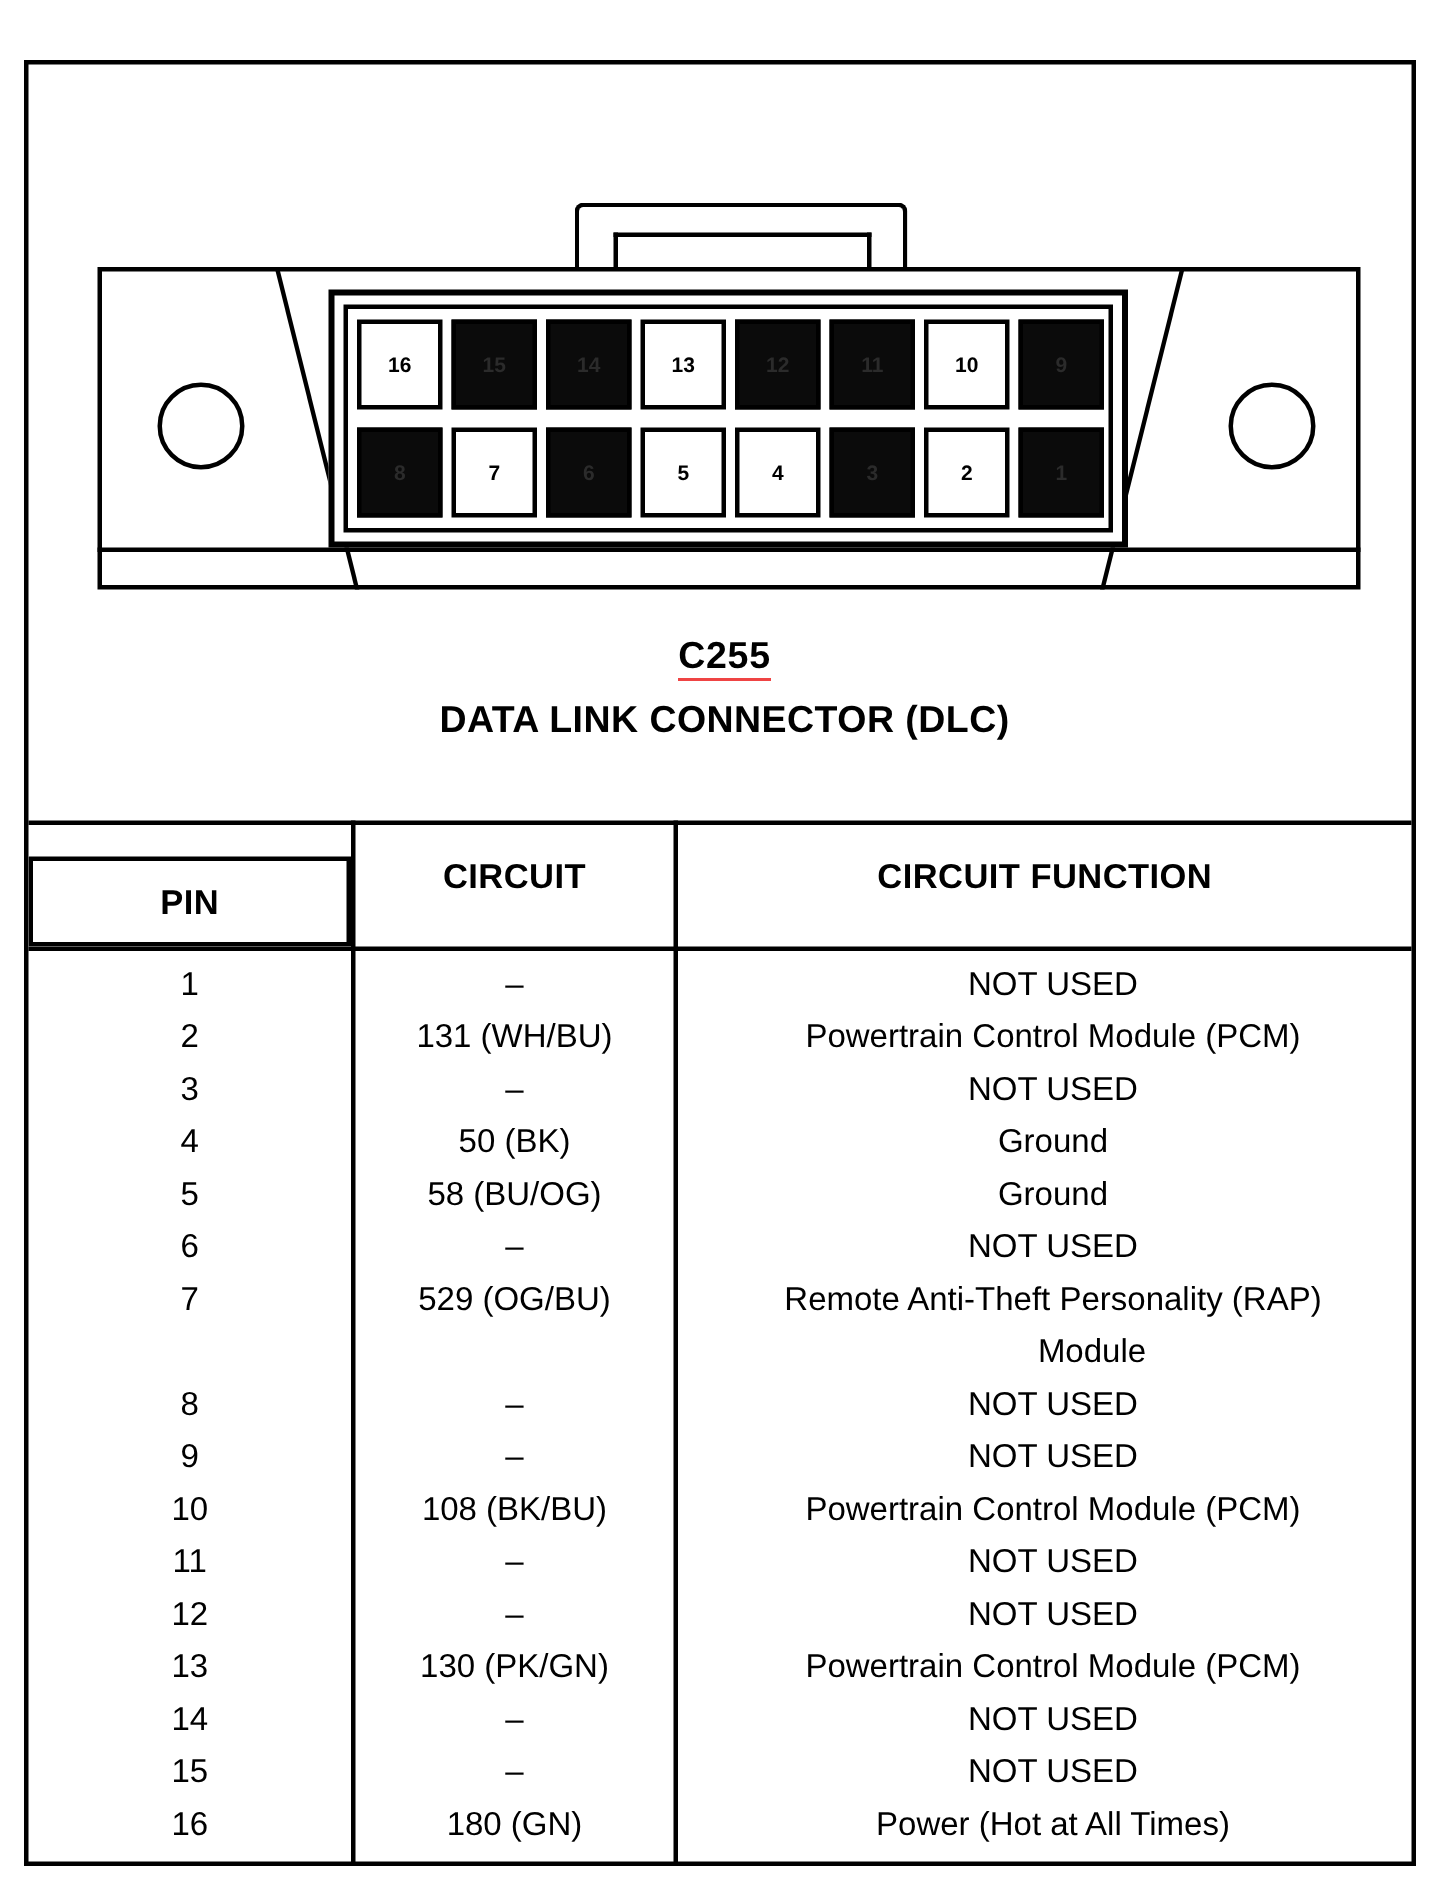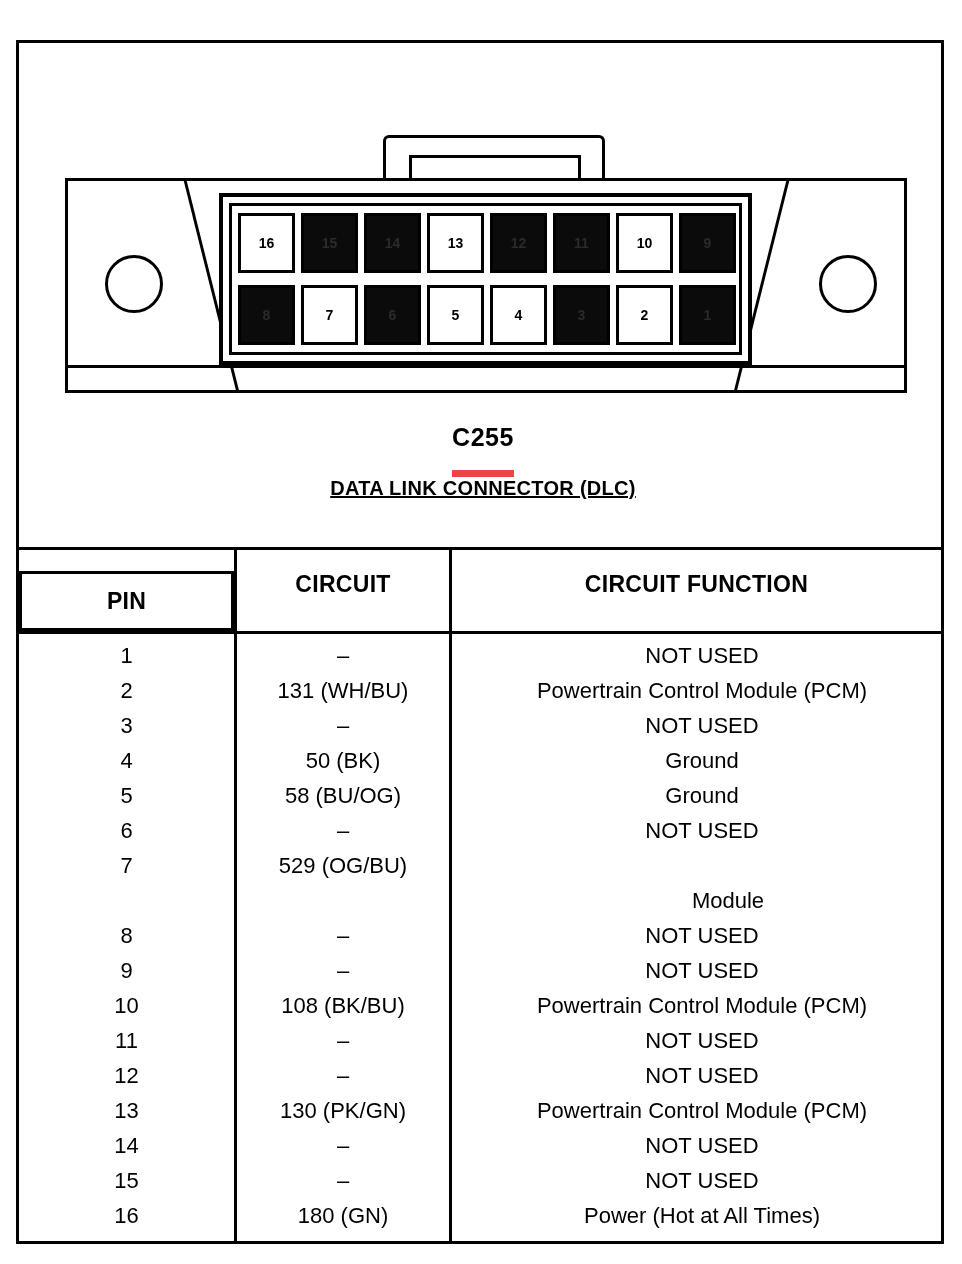--- a/index.html
+++ b/index.html
@@ -178,29 +178,28 @@
     left: 0;
     top: 380px;
     width: 928px;
     text-align: center;
   }
   .caption-code {
     font-size: 25px;
     font-weight: bold;
     letter-spacing: 0.5px;
     display: inline-block;
-    border-bottom: 7px solid #ef4444;
-    padding-bottom: 18px;
+    border-bottom: 2px solid #ef4444;
+    padding-bottom: 0;
   }
   .caption-title {
-    margin-top: 0;
-    font-size: 20px;
+    margin-top: 12px;
+    font-size: 25px;
     font-weight: bold;
     letter-spacing: 0.3px;
-    text-decoration: underline;
   }
   
   .table-wrap {
     position: absolute;
     left: 0;
     top: 504px;
     width: 922px;
     height: 695px;
   }
   .rule {
@@ -348,20 +347,21 @@
             <div class="c-func">Ground</div>
           </div>
           <div class="row">
             <div class="c-pin">6</div>
             <div class="c-circuit">–</div>
             <div class="c-func">NOT USED</div>
           </div>
           <div class="row">
             <div class="c-pin">7</div>
             <div class="c-circuit">529 (OG/BU)</div>
+            <div class="c-func">Remote Anti-Theft Personality (RAP)</div>
           </div>
           <div class="row cont">
             <div class="c-pin"></div>
             <div class="c-circuit"></div>
             <div class="c-func">Module</div>
           </div>
           <div class="row">
             <div class="c-pin">8</div>
             <div class="c-circuit">–</div>
             <div class="c-func">NOT USED</div>

